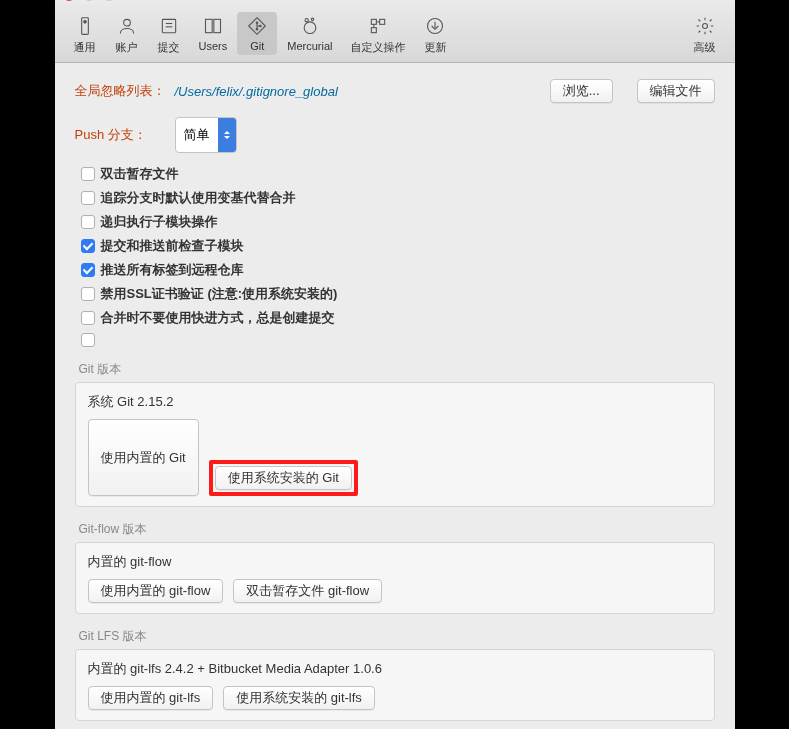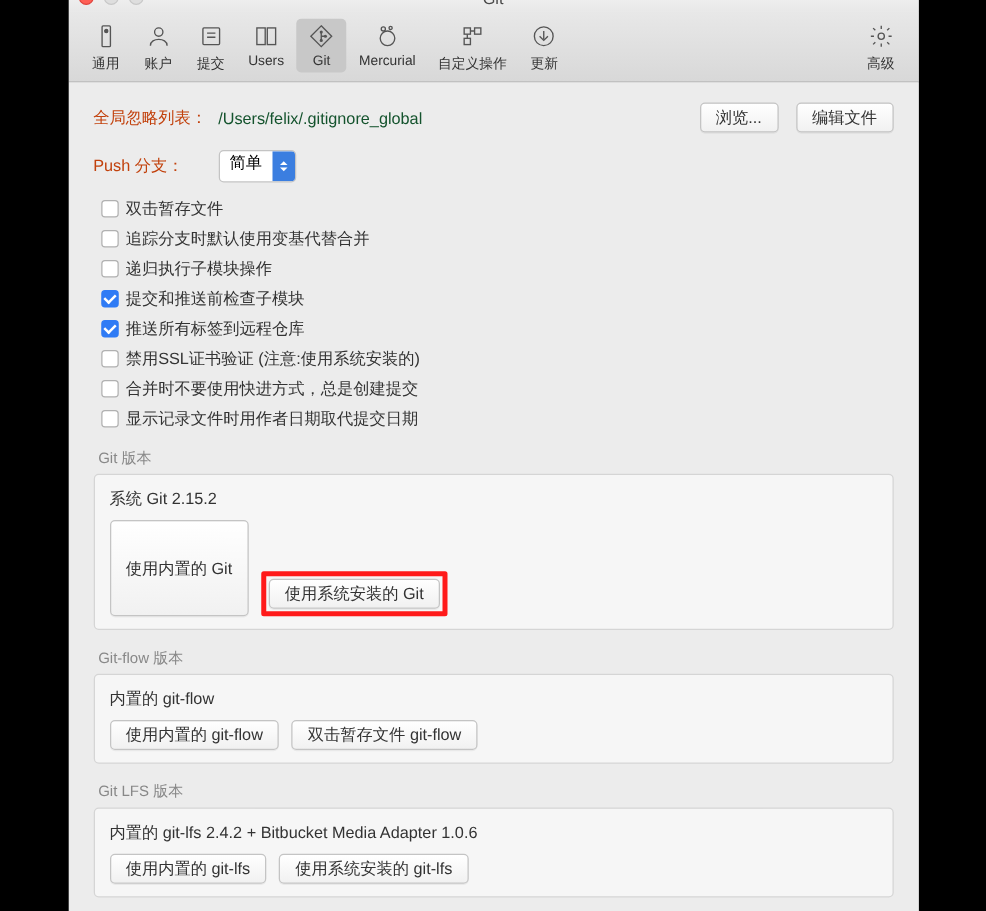--- a/index.html
+++ b/index.html
@@ -71,41 +71,42 @@
       background: #ececec;
       padding: 16px 20px 24px 20px;
     }
     .row {
       display: flex;
       align-items: center;
       margin-bottom: 8px;
     }
     .row.top { margin-bottom: 14px; }
     .label-col { width: 100px; text-align: left; color: #c2410c; padding-right: 6px; font-size: 13px; }
-    .path { color: #14532d; font-size: 13px; }
+    .path { color: #0369a1; font-size: 13px; font-style: italic; }
     .spacer { flex: 1; }
     .mac-button {
       background: linear-gradient(#ffffff, #f1f1f1);
       border: 1px solid #c4c4c4;
       border-radius: 4px;
       padding: 2px 12px;
       font-size: 13px;
       color: #333;
       cursor: default;
       box-shadow: 0 1px 0 rgba(0,0,0,0.05);
       font-family: inherit;
       white-space: nowrap;
     }
-    .top-buttons { display: flex; gap: 14px; }
+    .top-buttons { display: flex; gap: 24px; }
     .select-wrap {
       display: inline-flex;
+      align-items: center;
       border: 1px solid #c4c4c4;
       border-radius: 4px;
       background: #fff;
-      height: 26px;
+      height: 36px;
       overflow: hidden;
     }
     .select-wrap .text { padding: 0 8px; font-size: 13px; }
     .select-wrap .arrows {
       width: 18px;
       height: 100%;
       background: #3b7ee0;
       display: flex;
       flex-direction: column;
       align-items: center;
@@ -116,20 +117,21 @@
       border-left: 3px solid transparent;
       border-right: 3px solid transparent;
     }
     .select-wrap .arrows .up { border-bottom: 3px solid #fff; margin-bottom: 2px; }
     .select-wrap .arrows .dn { border-top: 3px solid #fff; }
     .checkbox-row {
       display: flex;
       align-items: center;
       margin-bottom: 6px;
       margin-left: 6px;
+      font-weight: bold;
     }
     .chk {
       width: 14px; height: 14px;
       border: 1px solid #b0b0b0;
       border-radius: 3px;
       background: #fff;
       margin-right: 6px;
       display: flex; align-items: center; justify-content: center;
       flex-shrink: 0;
     }
@@ -317,21 +319,20 @@
     <div class="checkbox-row">
         <span class="chk"></span>
         <span class="chk-label">禁用SSL证书验证 (注意:使用系统安装的)</span>
       </div>
     <div class="checkbox-row">
         <span class="chk"></span>
         <span class="chk-label">合并时不要使用快进方式，总是创建提交</span>
       </div>
     <div class="checkbox-row">
         <span class="chk"></span>
-        <span class="chk-label">显示记录文件时用作者日期取代提交日期</span>
       </div>
 
     <div class="section-label">Git 版本</div>
     <div class="box">
       <div class="box-title">系统 Git 2.15.2</div>
       <div class="btn-row">
         <button class="mac-button">使用内置的 Git</button>
         <span class="highlight">
           <button class="mac-button">使用系统安装的 Git</button>
         </span>

